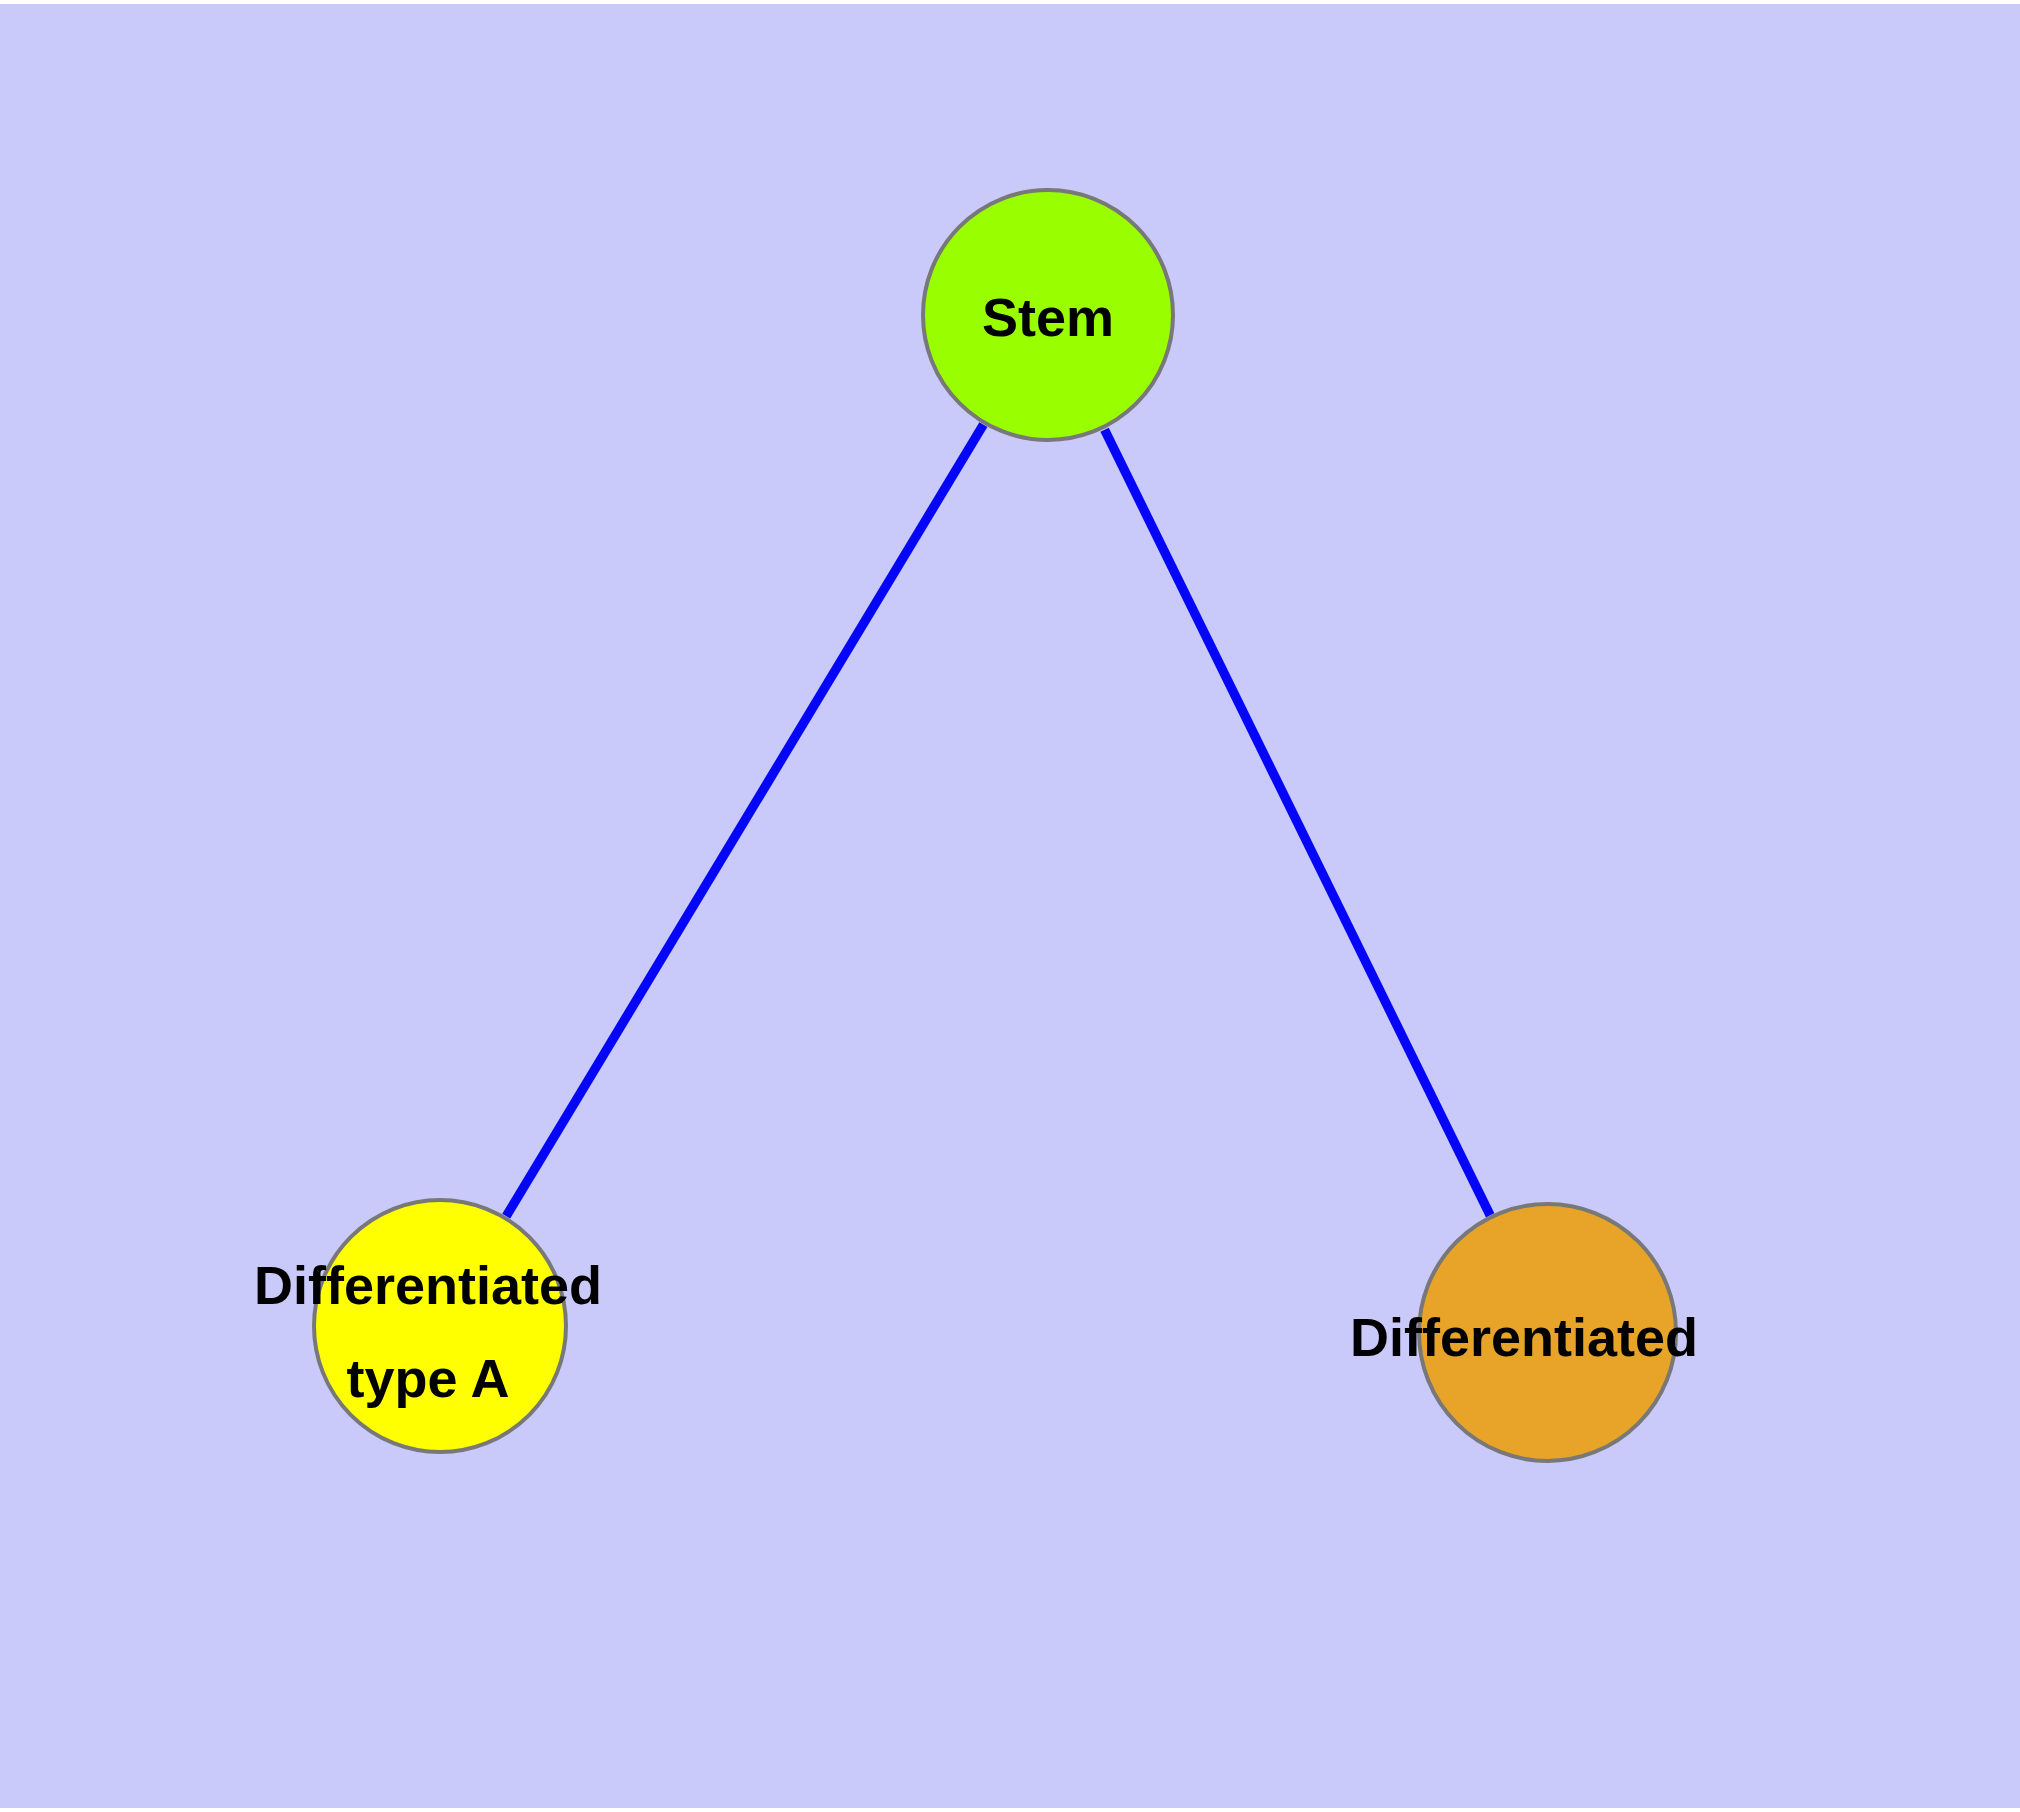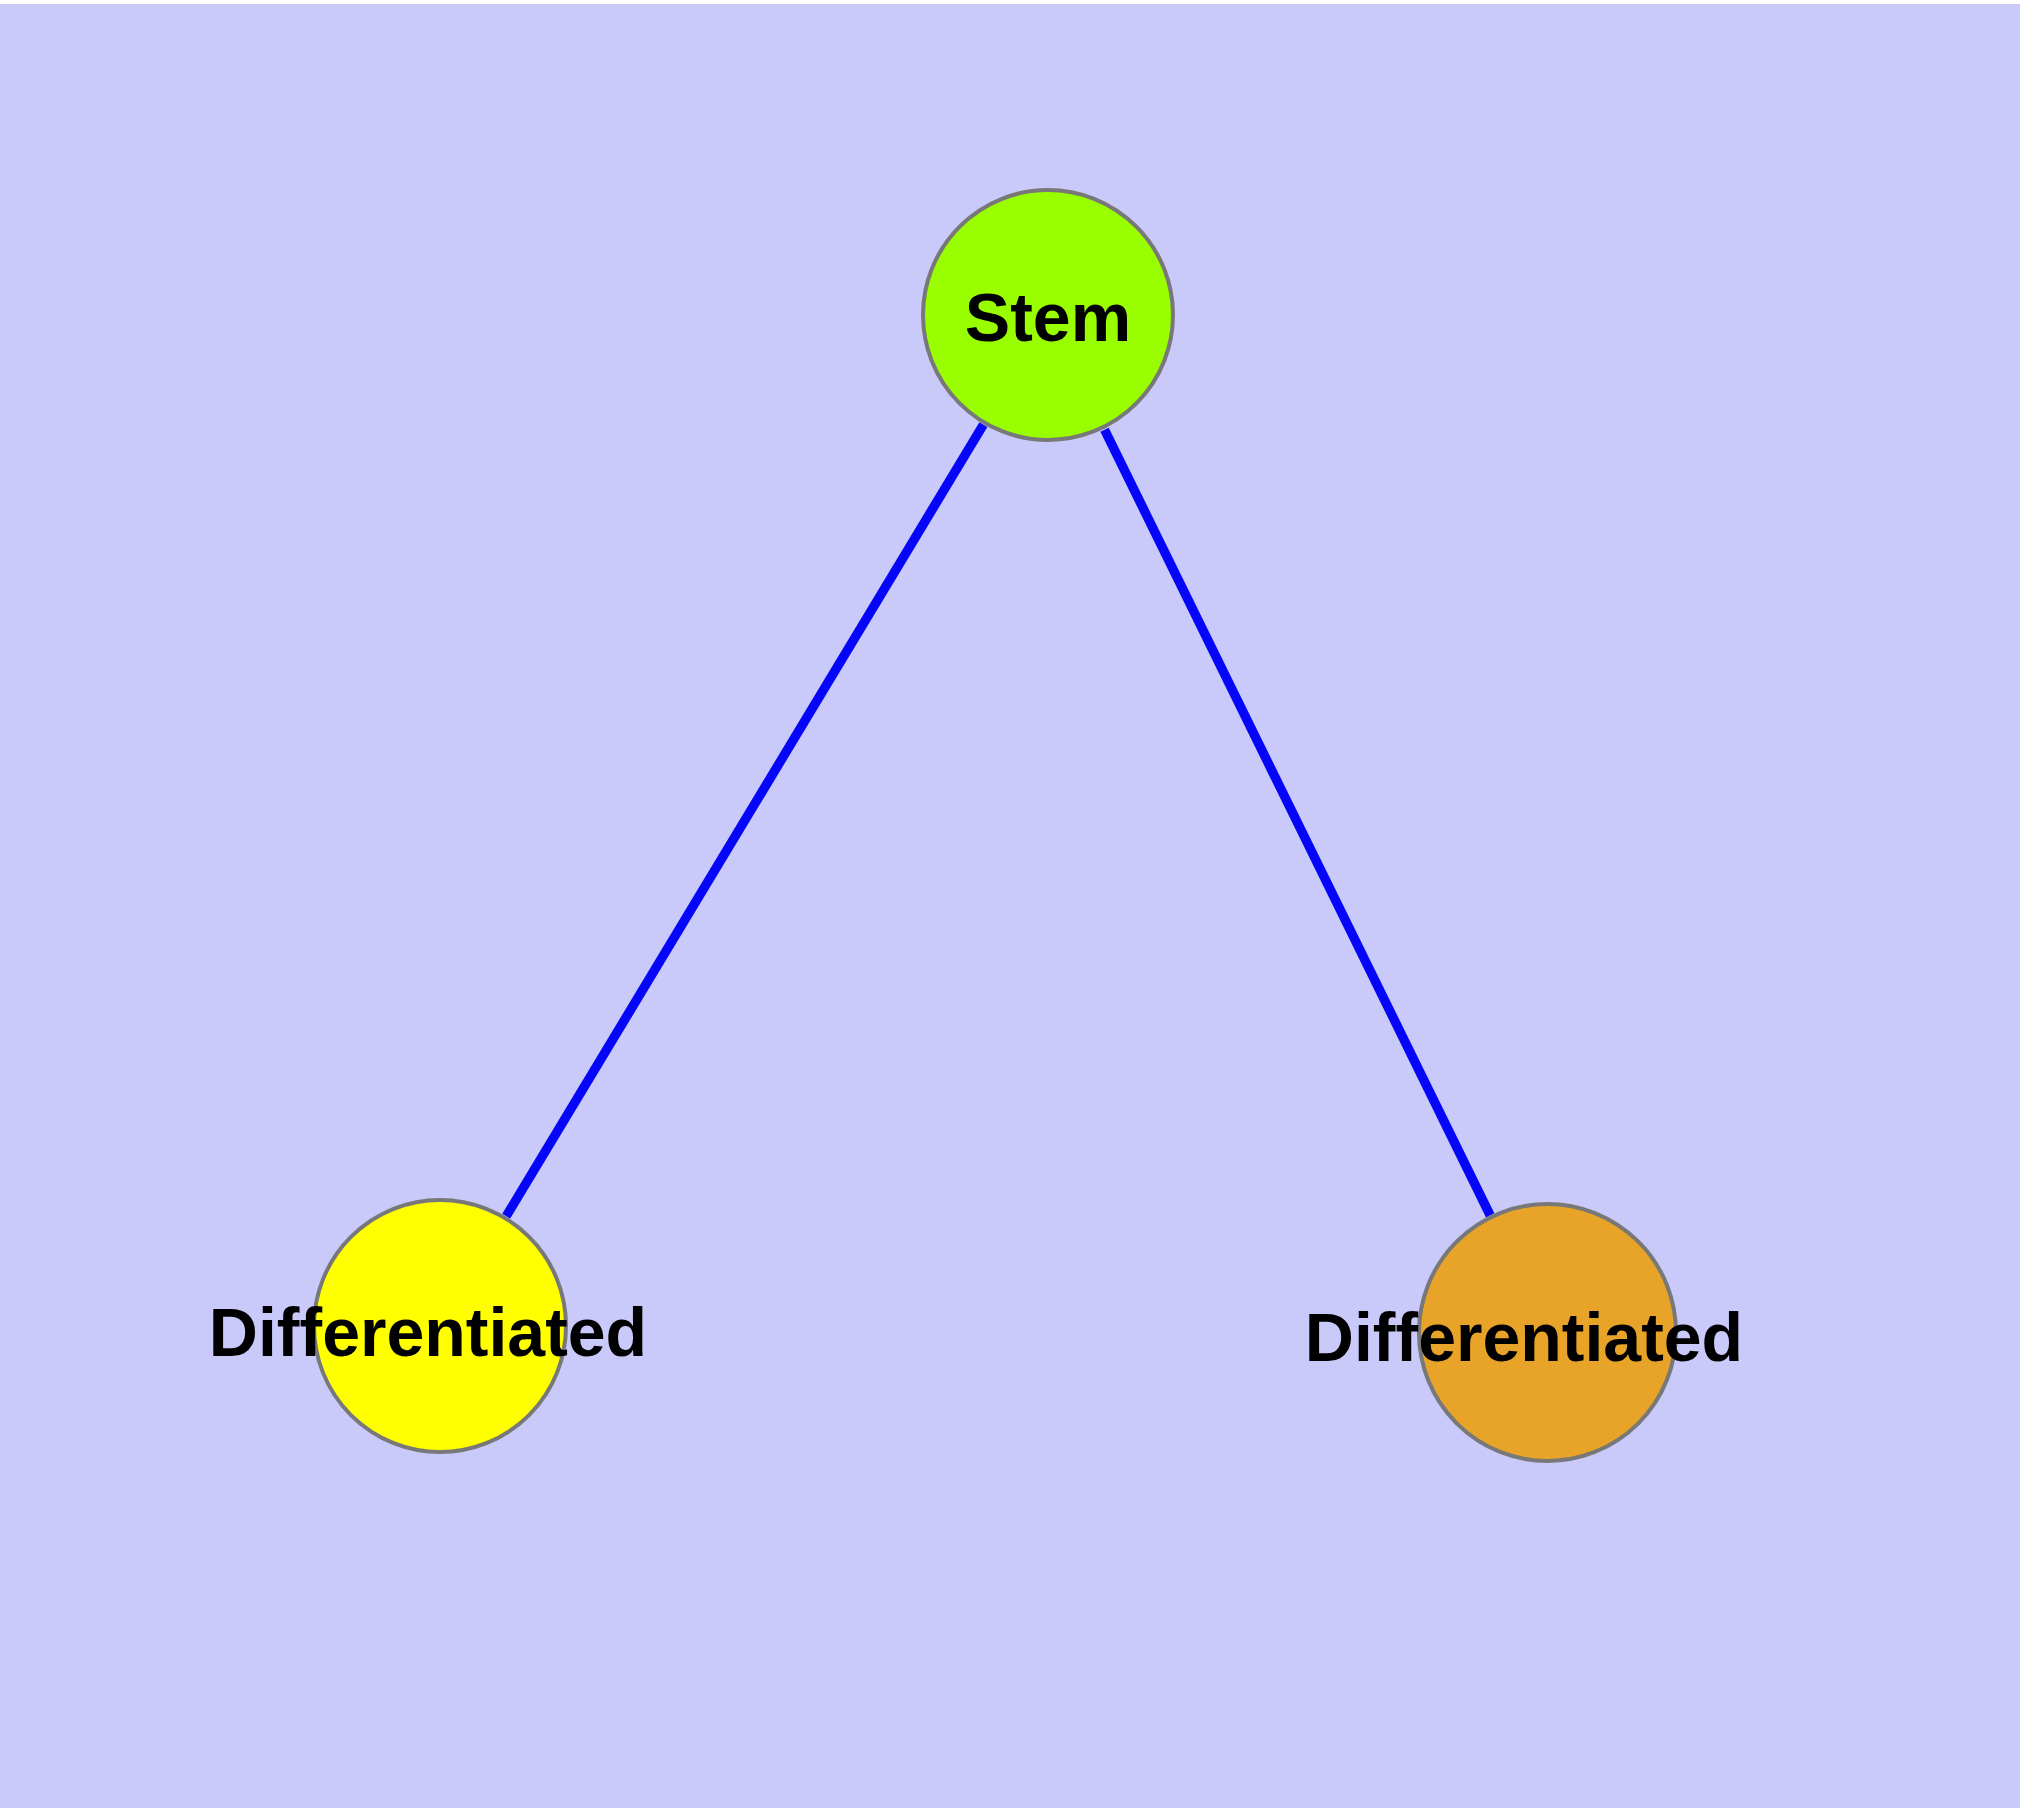--- a/index.html
+++ b/index.html
@@ -63,21 +63,21 @@
     width: 261px;
     height: 261px;
     background: #E8A428;
   }
 
   .node-label {
     position: absolute;
     transform: translate(-50%, -50%);
     color: #000000;
     font-weight: bold;
-    font-size: 68px;
+    font-size: 54px;
     line-height: 93px;
     text-align: center;
     white-space: nowrap;
   }
   .label-stem { left: 1048px; top: 317px; }
   .label-a    { left: 428px;  top: 1332px; }
   .label-b    { left: 1524px; top: 1337px; }
   .node-label .line { display: block; }
 </style>
 </head>
@@ -91,20 +91,21 @@
   </svg>
 
   <div class="node node-stem"></div>
   <div class="node node-a"></div>
   <div class="node node-b"></div>
 
   <div class="node-label label-stem">Stem</div>
 
   <div class="node-label label-a">
     <span class="line">Differentiated</span>
+    <span class="line">type A</span>
   </div>
 
   <div class="node-label label-b">
     <span class="line">Differentiated</span>
   </div>
 
   <div class="edge-strip top"></div>
   <div class="edge-strip bottom"></div>
 
 </div>

